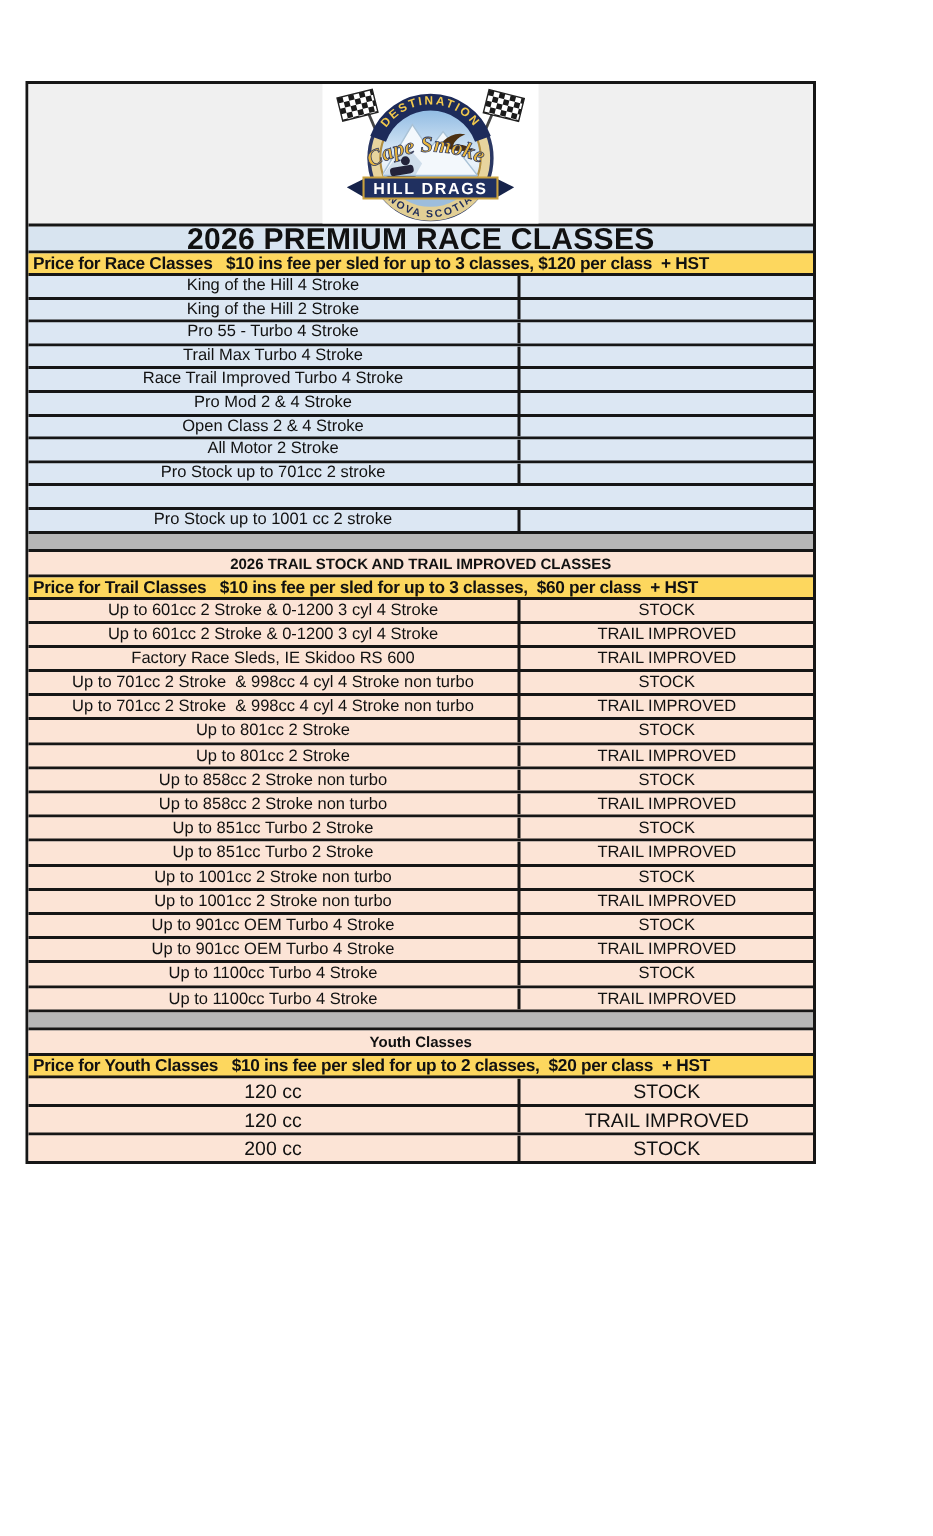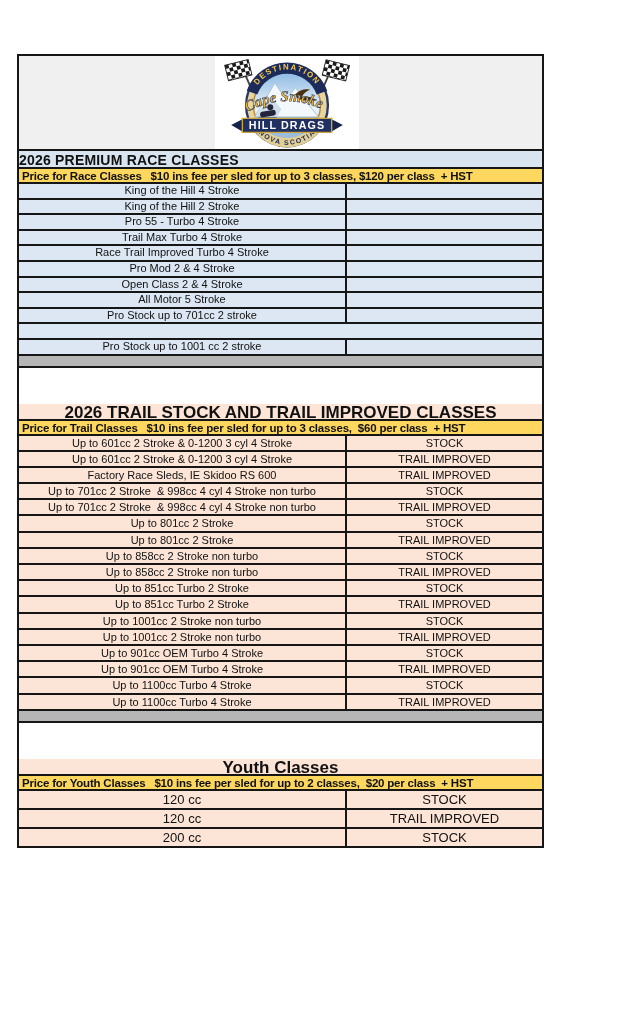--- a/index.html
+++ b/index.html
@@ -22,30 +22,30 @@
     border:2px solid var(--line);background:#fff;
   }
   .band,.row{border-bottom:2px solid var(--line);overflow:hidden;}
   .sheet > :last-child{border-bottom:none;}
   .logo-band{height:95px;background:var(--hdr);position:relative;}
   .logo-block{
     position:absolute;left:196px;top:0;width:144px;height:95px;background:#ffffff;
     display:flex;align-items:center;justify-content:center;
   }
   .title-blue{
-    height:18px;background:var(--blue-title);
-    font-weight:bold;font-size:14px;line-height:18px;letter-spacing:.2px;white-space:pre;
+    height:18px;background:var(--blue-title);text-align:center;
+    font-weight:bold;font-size:20px;line-height:18px;letter-spacing:.2px;white-space:pre;
   }
   .price-band{
     height:15px;background:var(--yellow);font-weight:bold;font-size:11.5px;
     line-height:15px;padding-left:3px;white-space:pre;letter-spacing:-.2px;
   }
   .title-peach{
     height:17px;background:var(--peach);text-align:center;
-    font-weight:bold;font-size:17px;line-height:17px;white-space:pre;margin-top:36px;
+    font-weight:bold;font-size:10px;line-height:17px;white-space:pre;
   }
   .gray-bar{height:12px;background:var(--gray);}
   .row{display:flex;font-size:11px;text-align:center;}
   .row .c1{width:328px;border-right:2px solid var(--line);white-space:pre;overflow:hidden;}
   .row .c2{flex:1;white-space:pre;overflow:hidden;}
   .row.blue{background:var(--blue);}
   .row.blue .c1,.row.blue .c2{line-height:13.6px;height:13.6px;}
   .row.peach{background:var(--peach);}
   .row.peach .c1,.row.peach .c2{line-height:14.2px;height:14.2px;}
   .row.youth .c1,.row.youth .c2{line-height:17px;height:17px;font-size:13px;}
@@ -155,21 +155,21 @@
       </div>
     <div class="row blue">
         <div class="c1">Pro Mod 2 &amp; 4 Stroke</div>
         <div class="c2"></div>
       </div>
     <div class="row blue">
         <div class="c1">Open Class 2 &amp; 4 Stroke</div>
         <div class="c2"></div>
       </div>
     <div class="row blue">
-        <div class="c1">All Motor 5 Stroke</div>
+        <div class="c1">All Motor 2 Stroke</div>
         <div class="c2"></div>
       </div>
     <div class="row blue">
         <div class="c1">Pro Stock up to 701cc 2 stroke</div>
         <div class="c2"></div>
       </div>
     <div class="row blue">
         <div class="c2"></div>
       </div>
     <div class="row blue">

